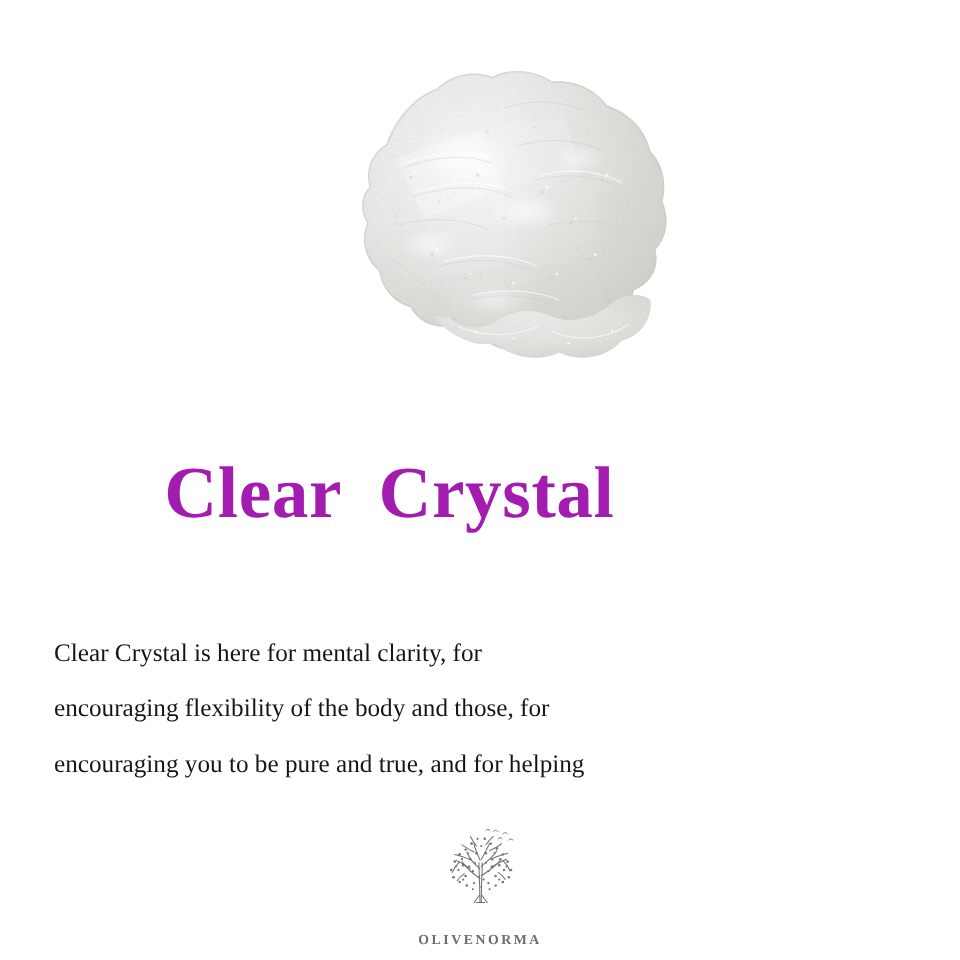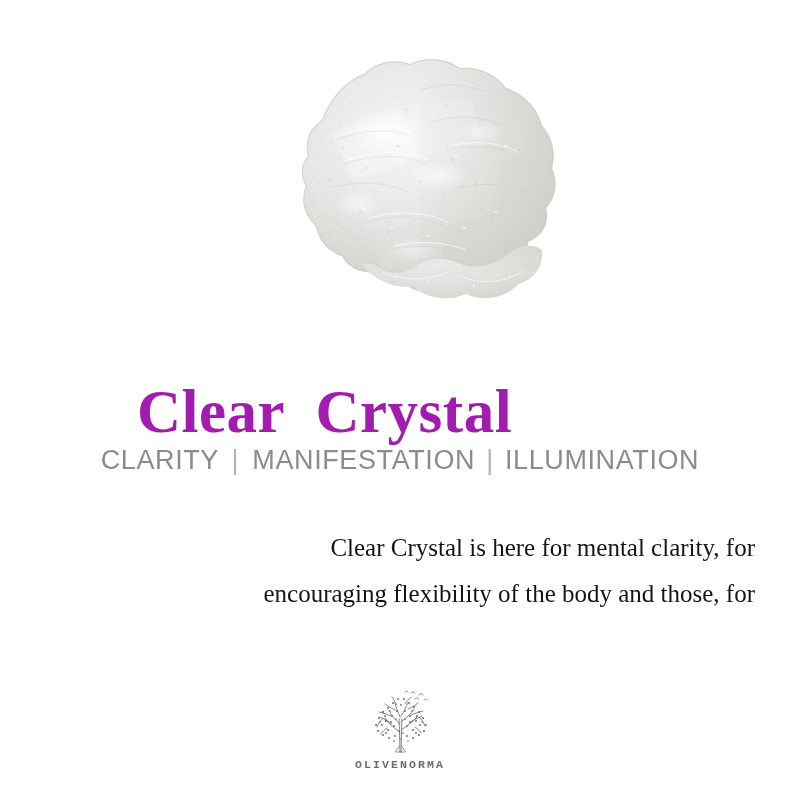--- a/index.html
+++ b/index.html
@@ -73,23 +73,23 @@
   #keyword-strip .kw-sep.tight {
     padding: 0 3px;
   }
 
   
   #description {
     position: absolute;
     left: 45px;
     top: 500px;
     width: 710px;
-    text-align: right;
+    text-align: left;
     font-family: "Liberation Serif", "DejaVu Serif", serif;
-    font-size: 25px;
+    font-size: 21px;
     line-height: 46px;
     color: #151515;
   }
   #description .desc-line {
     display: block;
     white-space: nowrap;
   }
 
   
   #brand-logo {
@@ -100,22 +100,22 @@
     text-align: center;
   }
   #brand-mark {
     display: block;
     margin: 0 auto;
     width: 78px;
     height: 68px;
   }
   #brand-wordmark {
     display: block;
-    margin-top: 2px;
-    font-family: Liberation Mono, monospace;
+    margin-top: 22px;
+    font-family: Liberation Serif, serif;
     font-size: 11.5px;
     font-weight: bold;
     letter-spacing: 2.1px;
     color: #6e6e6e;
   }
 </style>
 </head>
 <body>
 
 <div id="page">
@@ -326,31 +326,25 @@
             <circle cx="158" cy="246" r="0.9"></circle>
           <circle cx="204" cy="250" r="1"></circle>
             <circle cx="240" cy="240" r="0.9"></circle>
         </g>
       </g>
     </svg>
   </figure>
 
   <h1 id="product-title">Clear  Crystal</h1>
 
-  <div id="keyword-strip">
-    <span>CLARITY</span>
-    <span class="kw-sep">|</span>
-    <span>MANIFESTATION</span>
-    <span class="kw-sep tight">|</span>
-    <span>ILLUMINATION</span>
-  </div>
 
   <p id="description">
     <span class="desc-line">Clear Crystal is here for mental clarity, for</span>
     <span class="desc-line">encouraging flexibility of the body and those, for</span>
+    <span class="desc-line">encouraging you to be pure and true, and for helping</span>
   </p>
 
   <div id="brand-logo">
     <svg id="brand-mark" viewBox="0 0 78 68" xmlns="http://www.w3.org/2000/svg">
       <g stroke="#6f6f6f" fill="none" stroke-width="0.85" stroke-linecap="round">
 
         <path d="M 39,64 L 38.6,46 C 38.4,40 38,36 38.2,31"></path>
         <path d="M 40,64 L 40.4,46 C 40.6,40 41,36 40.8,31"></path>
 
         <path d="M 34,64 C 36,62 37,60 38.4,58"></path>

